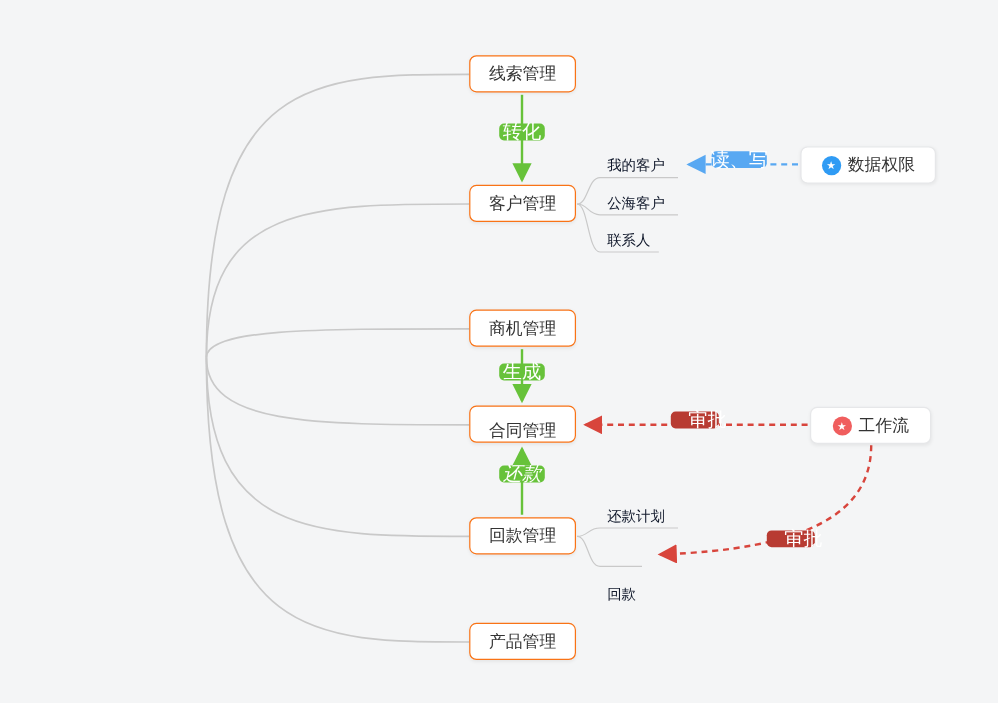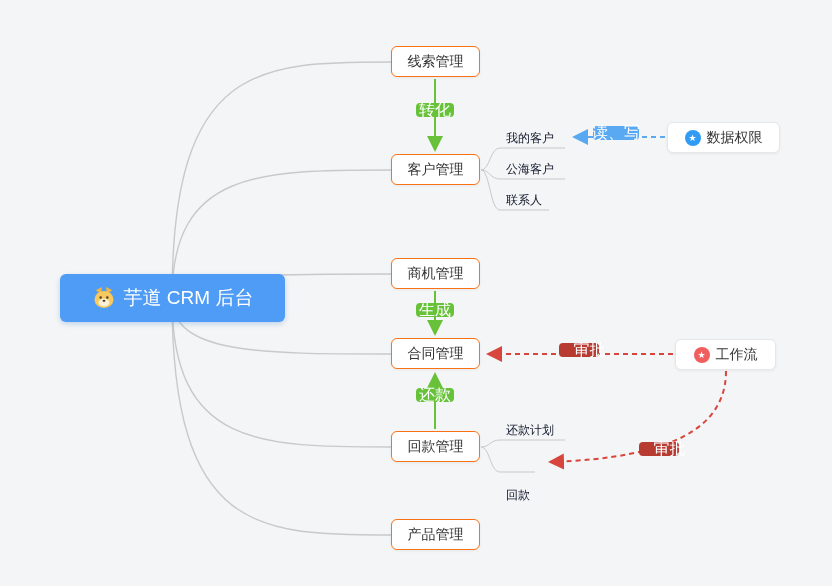--- a/index.html
+++ b/index.html
@@ -91,45 +91,31 @@
     <path class="line-green" d="M 435 79 L 435 150" marker-end="url(#arrow-green)"></path>
     <path class="line-green" d="M 435 291 L 435 334" marker-end="url(#arrow-green)"></path>
     <path class="line-green" d="M 435 429 L 435 374" marker-end="url(#arrow-green)"></path>
 
     <path class="line-blue" d="M 665 137 L 574 137" marker-end="url(#arrow-blue)"></path>
 
     <path class="line-red" d="M 673 354 L 488 354" marker-end="url(#arrow-red)"></path>
     <path class="line-red" d="M 726 371 C 726 428, 672 458, 550 462" marker-end="url(#arrow-red)"></path>
   </svg>
 
-  <div class="root-node">
-    <span class="mascot">
-      <svg width="24" height="24" viewBox="0 0 24 24">
-        <path d="M4 4 L10 1 L9 9 Z" fill="#f0b33f"></path>
-        <path d="M20 4 L14 1 L15 9 Z" fill="#f0b33f"></path>
-        <ellipse cx="12" cy="13.5" rx="9.5" ry="8.5" fill="#f8c95c"></ellipse>
-        <ellipse cx="12" cy="16.5" rx="5.5" ry="4" fill="#fdf0d5"></ellipse>
-        <circle cx="8.7" cy="11.5" r="1.2" fill="#4a3a28"></circle>
-        <circle cx="15.3" cy="11.5" r="1.2" fill="#4a3a28"></circle>
-        <ellipse cx="12" cy="14.8" rx="1.4" ry="1.1" fill="#4a3a28"></ellipse>
-      </svg>
-    </span>
-    <span>芋道 CRM 后台</span>
-  </div>
 
   <div class="node-card" style="left:391px;top:46px;">
     <span>线索管理</span>
   </div>
   <div class="node-card" style="left:391px;top:258px;">
     <span>商机管理</span>
   </div>
   <div class="node-card" style="left:391px;top:154px;">
     <span>客户管理</span>
   </div>
-  <div class="node-card" style="left:391px;top:338px;">
+  <div class="node-card" style="left:391px;top:338px;align-items:flex-end;">
     <span>合同管理</span>
   </div>
   <div class="node-card" style="left:391px;top:431px;text-align:right;">
     <span>回款管理</span>
   </div>
   <div class="node-card" style="left:391px;top:519px;justify-content:center;">
     <span>产品管理</span>
   </div>
 
   <div class="sub-label" style="left:506px;top:129px;">我的客户</div>
@@ -147,18 +133,18 @@
   </div>
   <div class="side-card" style="left:675px;top:339px;width:101px;">
     <span class="star-circle star-red">
       <span>★</span>
     </span>
     <span>工作流</span>
   </div>
 
   <div class="badge badge-green" style="left:416px;top:103px;width:38px;">转化</div>
   <div class="badge badge-green" style="left:416px;top:303px;width:38px;">生成</div>
-  <div class="badge badge-green" style="left:416px;top:388px;width:38px;">还款</div>
+  <div class="badge badge-green" style="left:416px;top:388px;width:38px;font-style:italic;">还款</div>
   <div class="badge badge-blue" style="left:593px;top:126px;width:46px;">读、写</div>
   <div class="badge badge-red" style="left:559px;top:343px;width:40px;">审批</div>
   <div class="badge badge-red" style="left:639px;top:442px;width:40px;">审批</div>
 
 </div>
 
 </body></html>

